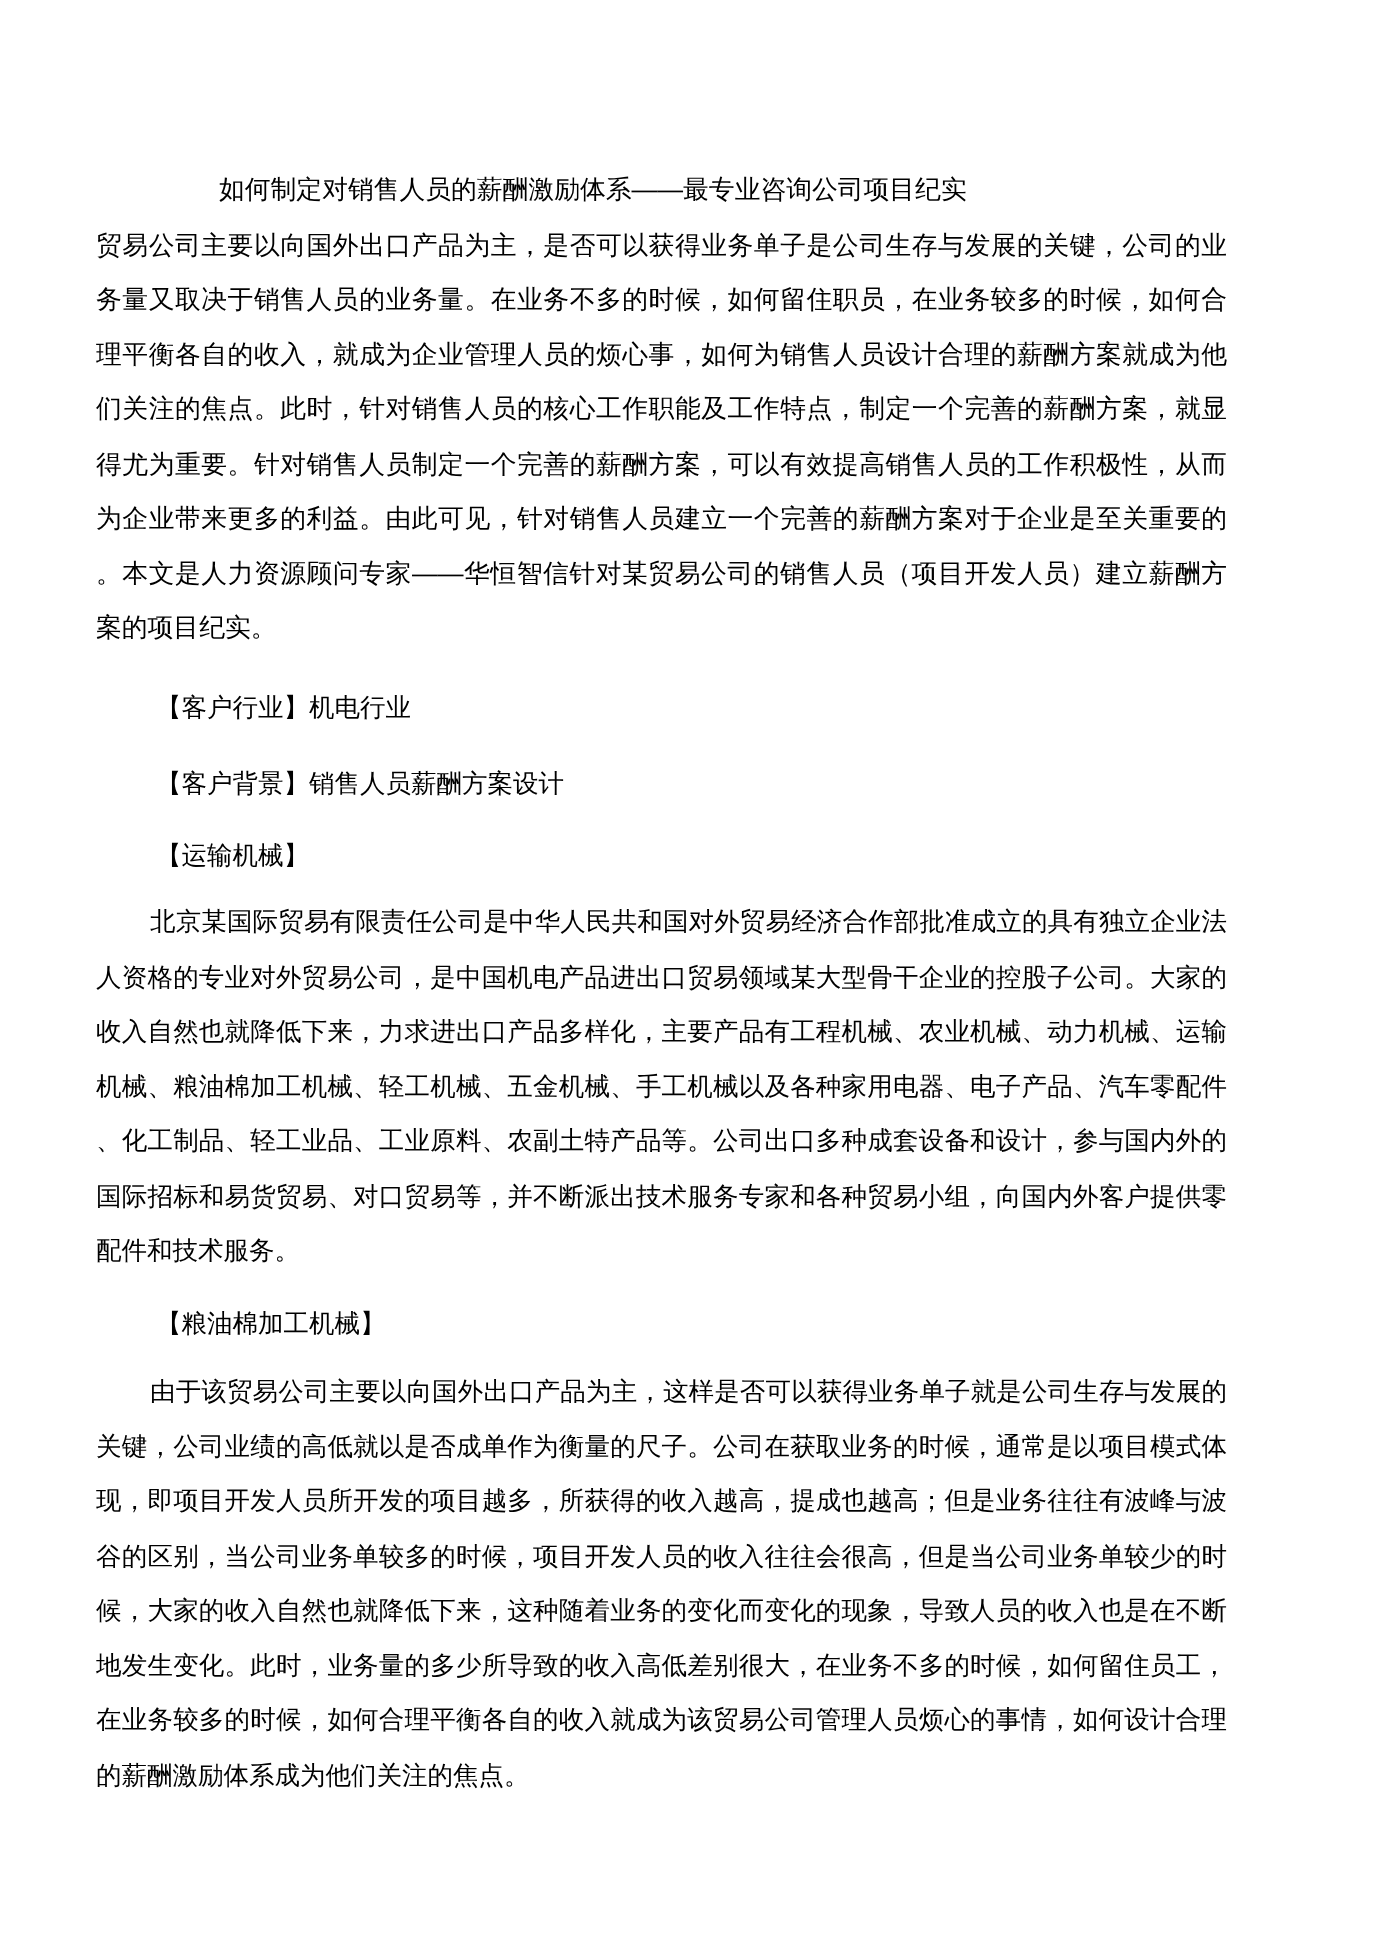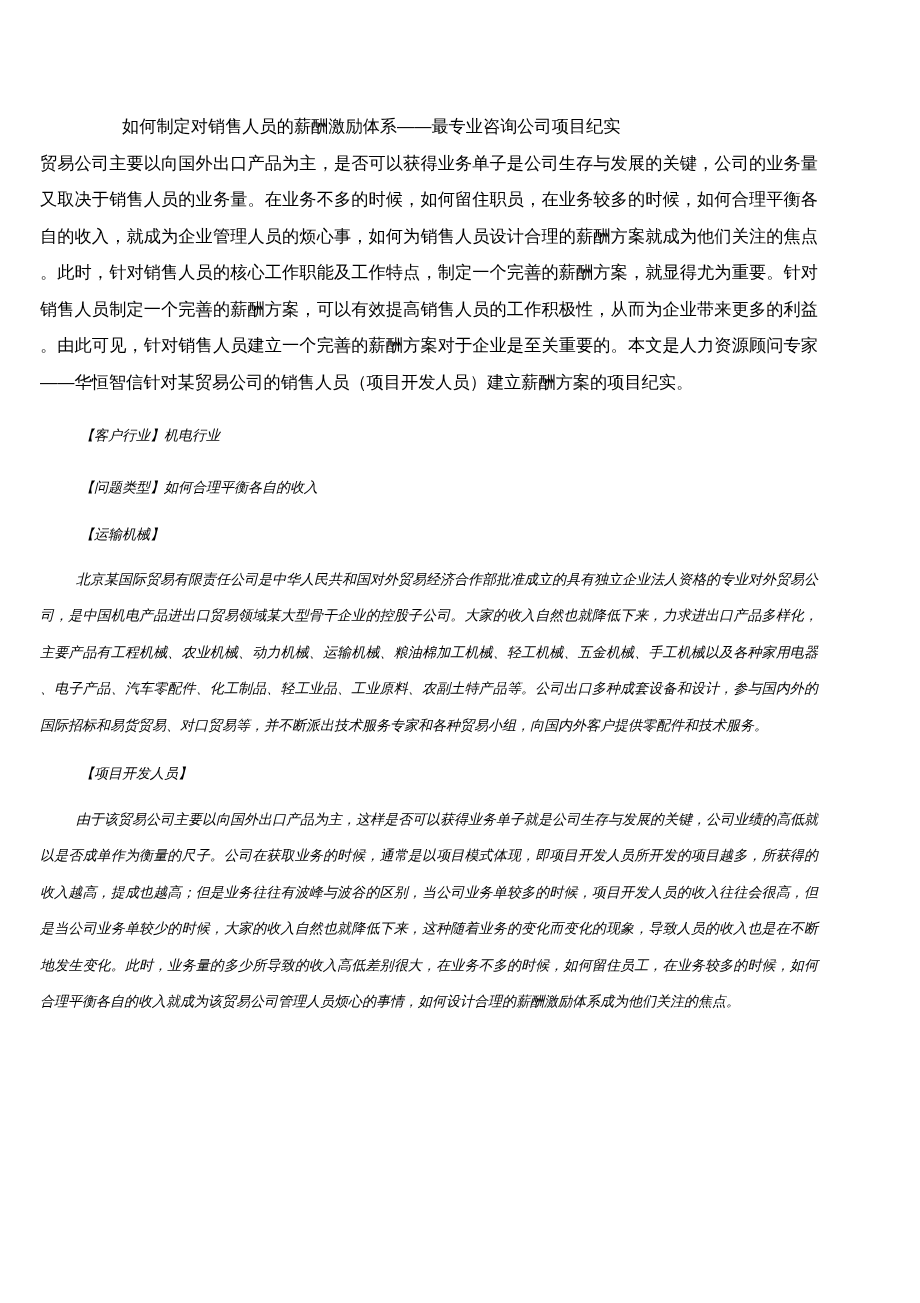--- a/index.html
+++ b/index.html
@@ -12,32 +12,32 @@
     width: 920px;
     height: 1303px;
     background: #ffffff;
     overflow: hidden;
     font-family: "Liberation Sans", "DejaVu Sans", sans-serif;
     color: #000000;
   }
   .doc {
     box-sizing: border-box;
     width: 920px;
-    padding: 108px 102px 0 40px;
+    padding: 108px 102px 0 64px;
   }
   .doc p {
     margin: 0;
     line-height: 36.5px;
     text-align: justify;
     word-break: break-all;
     line-break: anywhere;
     color: #000000;
   }
   .sz-large { font-size: 17.2px; }
-  .sz-small { font-size: 14px; font-style: italic; }
+  .sz-small { font-size: 17px; }
   .title    { text-indent: 82px; text-align: left; }
   .heading  { text-indent: 40px; text-align: left; }
   .indent   { text-indent: 36px; }
   .h-industry { margin-top: 17px !important; }
   .h-type     { margin-top: 15px !important; }
   .h-bg       { margin-top: 11px !important; }
   .p-bg       { margin-top: 8px  !important; }
   .h-problem  { margin-top: 12px !important; }
   .p-problem  { margin-top: 9px  !important; }
 </style>
@@ -46,24 +46,24 @@
 
 <div class="page">
   <div class="doc">
 
     <p class="title sz-large">如何制定对销售人员的薪酬激励体系——最专业咨询公司项目纪实</p>
 
     <p class="sz-large">贸易公司主要以向国外出口产品为主，是否可以获得业务单子是公司生存与发展的关键，公司的业务量又取决于销售人员的业务量。在业务不多的时候，如何留住职员，在业务较多的时候，如何合理平衡各自的收入，就成为企业管理人员的烦心事，如何为销售人员设计合理的薪酬方案就成为他们关注的焦点。此时，针对销售人员的核心工作职能及工作特点，制定一个完善的薪酬方案，就显得尤为重要。针对销售人员制定一个完善的薪酬方案，可以有效提高销售人员的工作积极性，从而为企业带来更多的利益。由此可见，针对销售人员建立一个完善的薪酬方案对于企业是至关重要的。本文是人力资源顾问专家——华恒智信针对某贸易公司的销售人员（项目开发人员）建立薪酬方案的项目纪实。</p>
 
     <p class="heading sz-small h-industry">【客户行业】机电行业</p>
 
-    <p class="heading sz-small h-type">【问题类型】如何合理平衡各自的收入</p>
+    <p class="heading sz-small h-type">【客户背景】销售人员薪酬方案设计</p>
 
     <p class="heading sz-small h-bg">【运输机械】</p>
 
     <p class="sz-small indent p-bg">北京某国际贸易有限责任公司是中华人民共和国对外贸易经济合作部批准成立的具有独立企业法人资格的专业对外贸易公司，是中国机电产品进出口贸易领域某大型骨干企业的控股子公司。大家的收入自然也就降低下来，力求进出口产品多样化，主要产品有工程机械、农业机械、动力机械、运输机械、粮油棉加工机械、轻工机械、五金机械、手工机械以及各种家用电器、电子产品、汽车零配件、化工制品、轻工业品、工业原料、农副土特产品等。公司出口多种成套设备和设计，参与国内外的国际招标和易货贸易、对口贸易等，并不断派出技术服务专家和各种贸易小组，向国内外客户提供零配件和技术服务。</p>
 
-    <p class="heading sz-small h-problem">【项目开发人员】</p>
+    <p class="heading sz-small h-problem">【粮油棉加工机械】</p>
 
     <p class="sz-small indent p-problem">由于该贸易公司主要以向国外出口产品为主，这样是否可以获得业务单子就是公司生存与发展的关键，公司业绩的高低就以是否成单作为衡量的尺子。公司在获取业务的时候，通常是以项目模式体现，即项目开发人员所开发的项目越多，所获得的收入越高，提成也越高；但是业务往往有波峰与波谷的区别，当公司业务单较多的时候，项目开发人员的收入往往会很高，但是当公司业务单较少的时候，大家的收入自然也就降低下来，这种随着业务的变化而变化的现象，导致人员的收入也是在不断地发生变化。此时，业务量的多少所导致的收入高低差别很大，在业务不多的时候，如何留住员工，在业务较多的时候，如何合理平衡各自的收入就成为该贸易公司管理人员烦心的事情，如何设计合理的薪酬激励体系成为他们关注的焦点。</p>
 
   </div>
 </div>
 
 </body></html>

